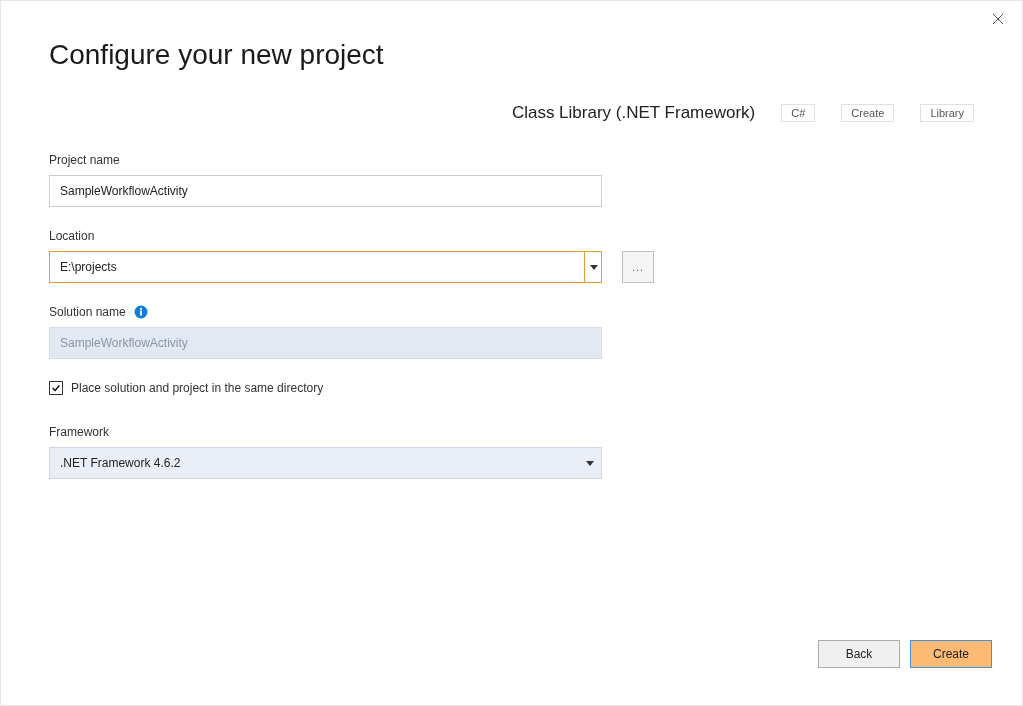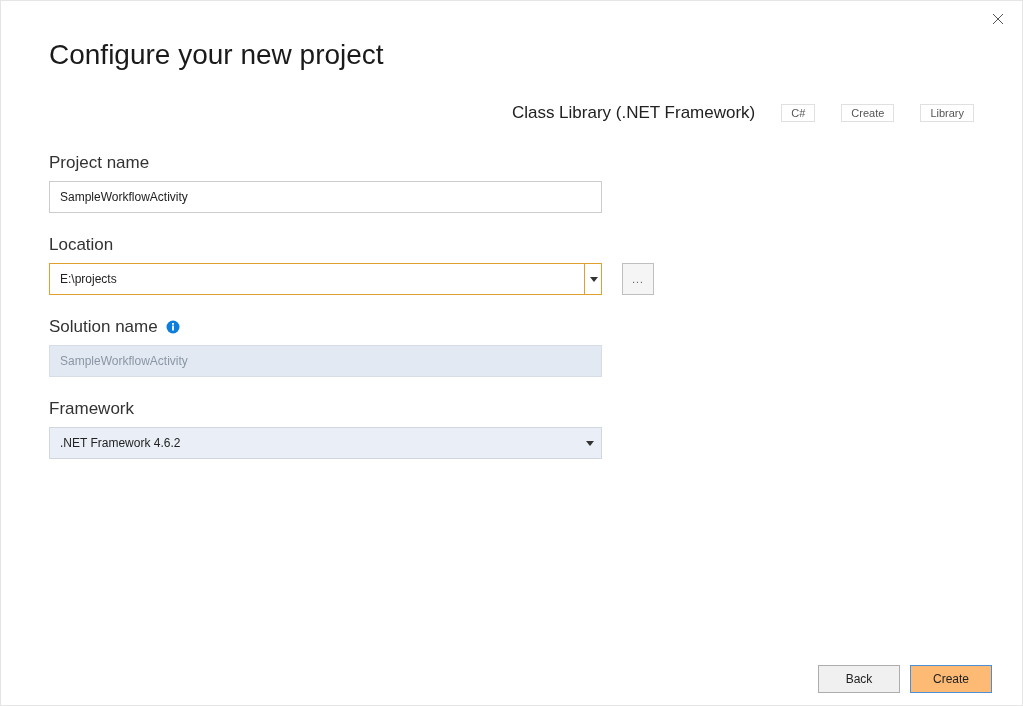--- a/index.html
+++ b/index.html
@@ -55,21 +55,21 @@
       padding: 2px 9px;
       font-size: 11px;
       color: #555;
       background: #fff;
     }
     .field-group {
       margin-bottom: 22px;
       width: 553px;
     }
     .field-label {
-      font-size: 17px;
+      font-size: 12px;
       color: #333;
       margin-bottom: 8px;
       display: flex;
       align-items: center;
       gap: 8px;
     }
     .info-icon {
       width: 14px;
       height: 14px;
       display: inline-flex;
@@ -196,21 +196,21 @@
       justify-content: center;
       pointer-events: none;
     }
     .fw-arrow svg {
       width: 8px;
       height: 5px;
       fill: #333;
     }
     .footer {
       position: absolute;
-      bottom: 12px;
+      bottom: 37px;
       right: 30px;
       display: flex;
       gap: 10px;
     }
     .btn {
       width: 82px;
       height: 28px;
       font-size: 12px;
       font-family: inherit;
       cursor: pointer;
@@ -270,20 +270,28 @@
         <svg viewBox="0 0 14 14">
           <circle cx="7" cy="7" r="6.5" fill="#0d7edb"></circle>
           <rect x="6.1" y="5.5" width="1.8" height="5" fill="#fff"></rect>
           <rect x="6.1" y="3" width="1.8" height="1.8" fill="#fff"></rect>
         </svg>
       </span>
     </div>
     <input type="text" class="solution-input" disabled="" value="SampleWorkflowActivity" style="">
   </div>
 
+  <div class="checkbox-row">
+    <div class="checkbox">
+      <svg viewBox="0 0 12 12">
+        <polyline points="2,6 5,9 10,3" fill="none" stroke="#000" stroke-width="1.5"></polyline>
+      </svg>
+    </div>
+    <span class="checkbox-label">Place solution and project in the same directory</span>
+  </div>
 
   <div class="field-group">
     <div class="field-label">Framework</div>
     <div class="framework-combo">
       <div class="framework-select">
         <span>.NET Framework 4.6.2</span>
       </div>
       <div class="fw-arrow">
         <svg viewBox="0 0 8 5">
             <polygon points="0,0 8,0 4,5"></polygon>

